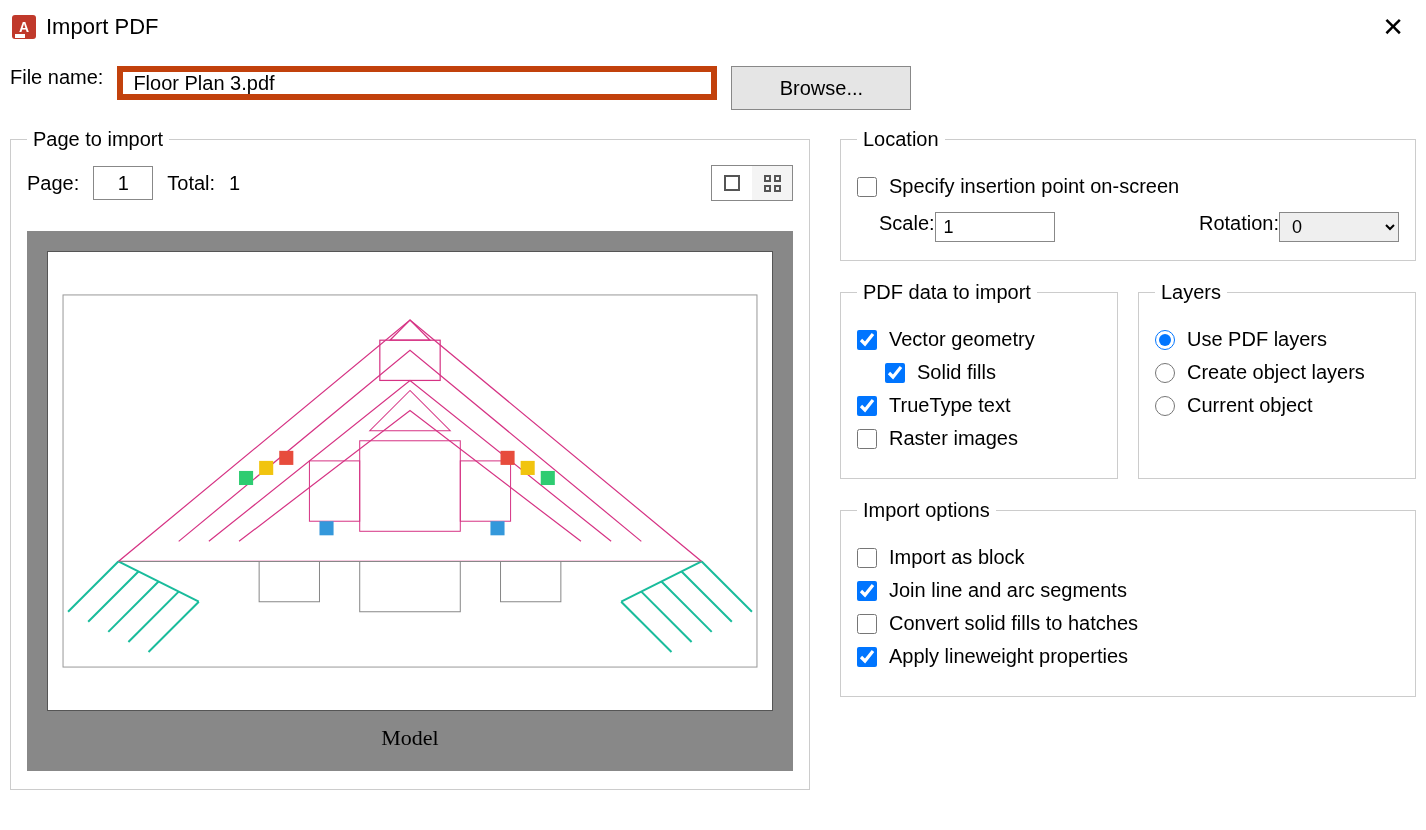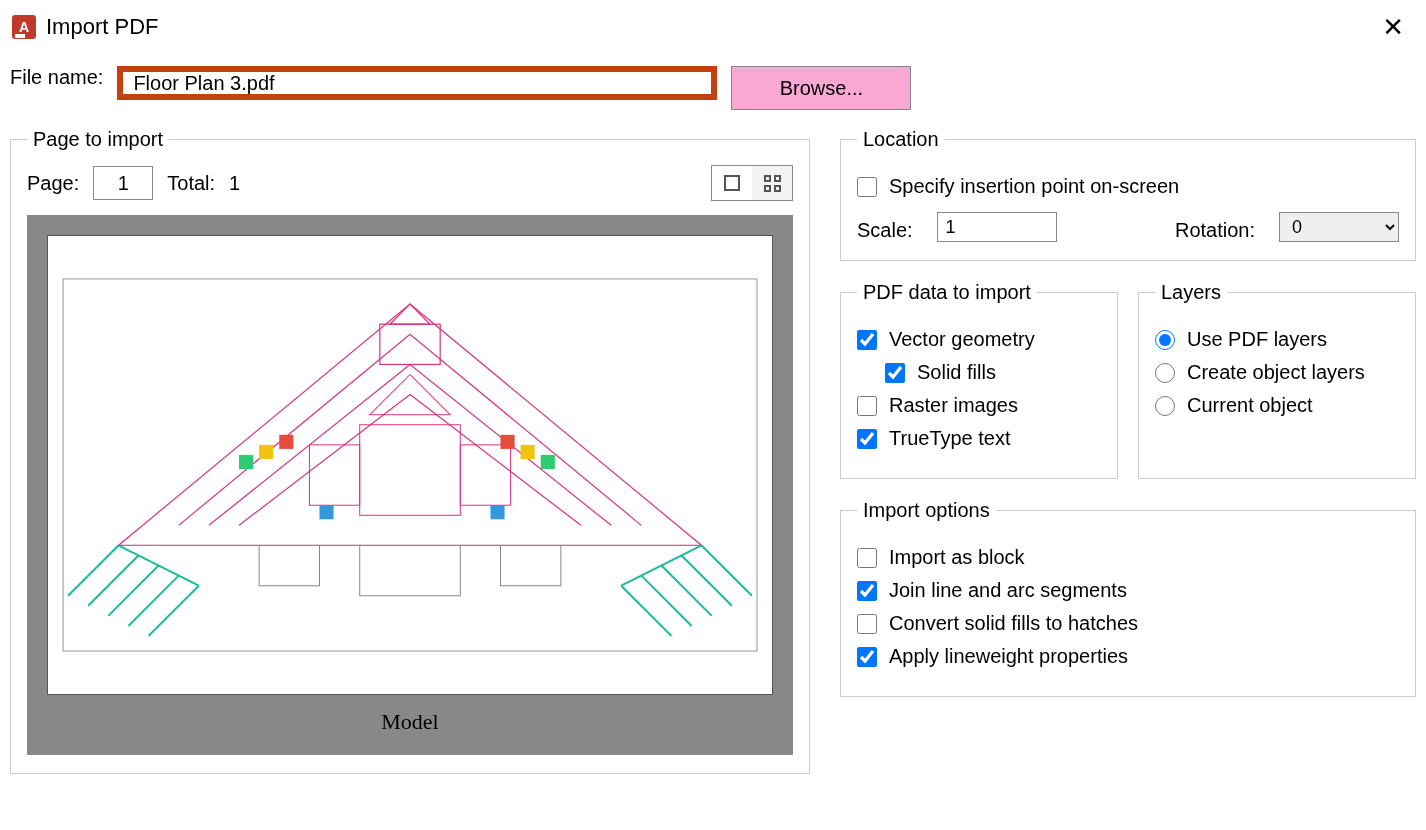--- a/index.html
+++ b/index.html
@@ -55,42 +55,42 @@
     flex: 0 0 600px;
     height: 34px;
     border: 6px solid #c2410c;
     padding: 4px 10px;
     font-size: 20px;
     background: #fff;
   }
   .browse-btn {
     width: 180px;
     height: 44px;
-    background: #f9a8d4;
+    background: #e5e5e5;
     border: 1px solid #888;
     font-size: 20px;
   }
   .content {
     display: flex;
     padding: 0 10px;
     gap: 30px;
   }
   .left { flex: 0 0 800px; }
   .right { flex: 1; display:flex; flex-direction:column; gap:20px; }
   fieldset {
     border: 1px solid #ccc;
     padding: 14px 16px 18px 16px;
     margin: 0;
   }
   legend { font-size: 20px; padding: 0 6px; }
   .page-row {
     display: flex;
     align-items: center;
     gap: 14px;
-    margin-bottom: 14px;
+    margin-bottom: 30px;
   }
   .page-row .spacer { flex:1; }
   .page-input {
     width: 60px; height: 34px;
     border: 1px solid #888;
     text-align: center;
     font-size: 20px;
   }
   .view-toggle {
     display:flex;
@@ -120,22 +120,23 @@
     display:flex; align-items:center; justify-content:center;
   }
   .floorplan-svg { width:100%; height:100%; }
   .model-label {
     text-align:center;
     font-size:22px;
     padding-top:14px;
     font-family:Liberation Serif, serif;
   }
   .loc-row {
-    display:flex; align-items:flex-end; gap:24px;
+    display:flex; align-items:flex-start; gap:0;
     margin-top:14px;
+    margin-left:22px;
   }
   .scale-input, .rot-select {
     height:30px; border:1px solid #888; font-size:18px; padding:2px 8px;
   }
   .scale-input{ width:120px; }
   .rot-select{ width:120px; }
   .two-col {
     display:flex; gap:20px;
   }
   .two-col fieldset { flex:1; }
@@ -262,26 +263,26 @@
         <legend>PDF data to import</legend>
         <label class="cb">
           <input type="checkbox" checked="" style="">
           <span>Vector geometry</span>
         </label>
         <label class="cb indent">
           <input type="checkbox" checked="" style="">
           <span>Solid fills</span>
         </label>
         <label class="cb">
+          <input type="checkbox" checked="" style="">
+          <span>TrueType text</span>
+        </label>
+        <label class="cb">
           <input type="checkbox" style="">
           <span>Raster images</span>
-        </label>
-        <label class="cb">
-          <input type="checkbox" checked="" style="">
-          <span>TrueType text</span>
         </label>
       </fieldset>
 
       <fieldset>
         <legend>Layers</legend>
         <label class="rb">
           <input type="radio" name="layers" checked="" style="">
           <span>Use PDF layers</span>
         </label>
         <label class="rb">

